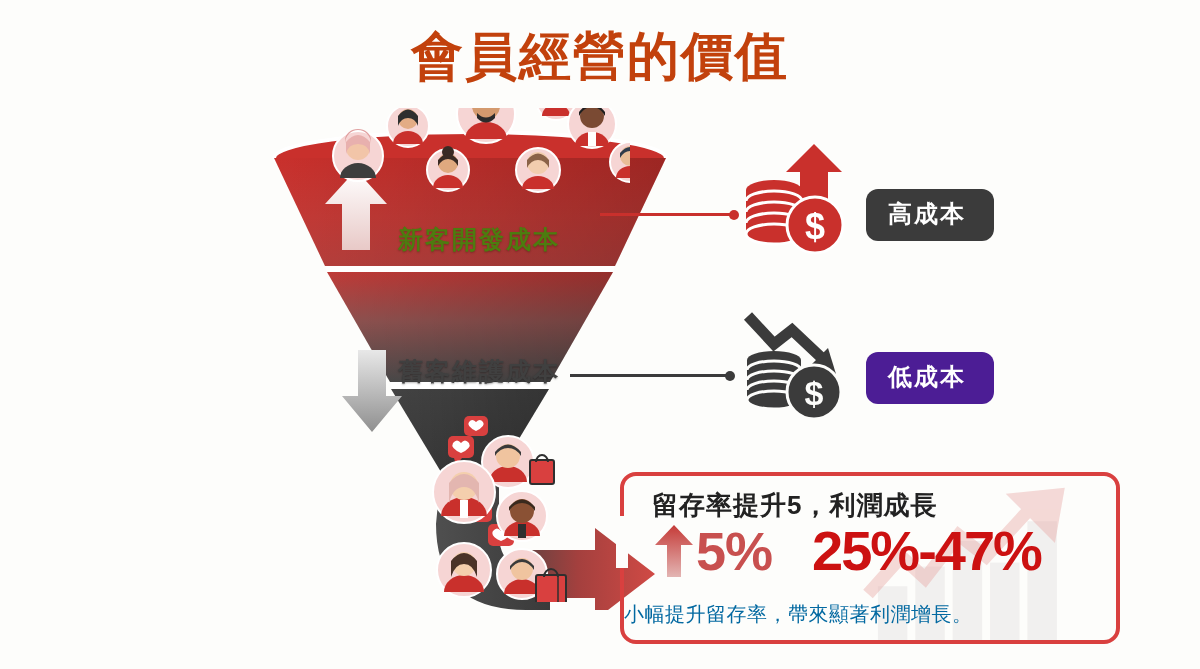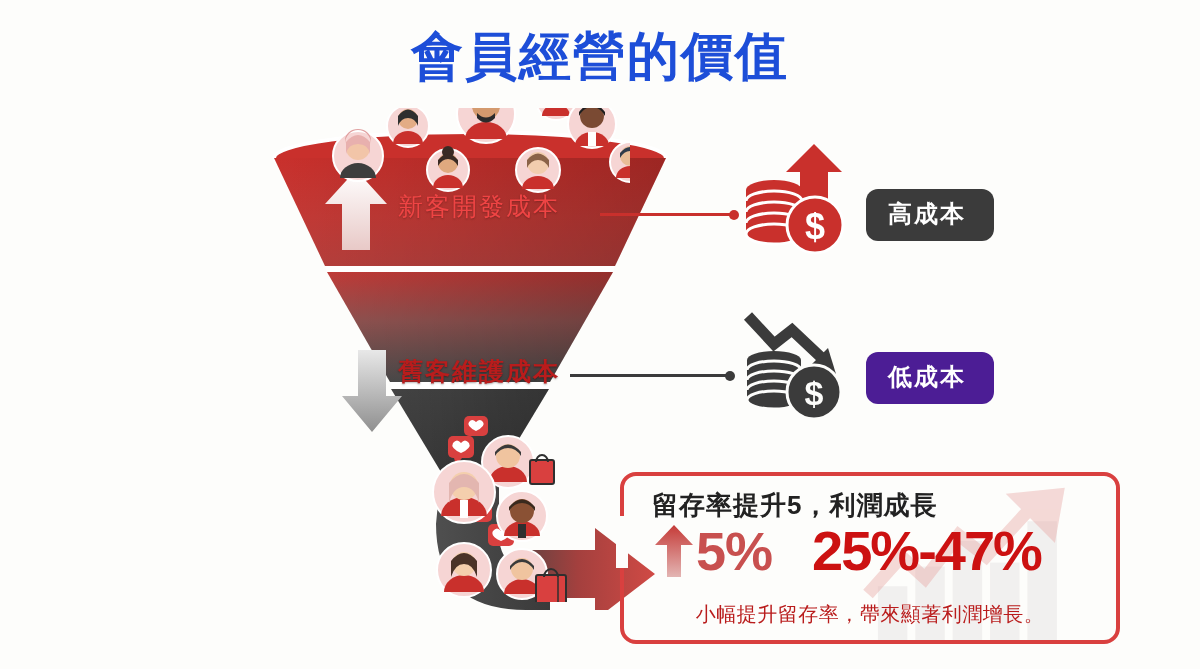--- a/index.html
+++ b/index.html
@@ -9,21 +9,21 @@
     font-family:"Liberation Sans", "DejaVu Sans", sans-serif;
     overflow:hidden;
   }
   #stage { position:relative; width:1200px; height:669px; background:#fdfdfb; }
 
   
   #title {
     position:absolute; left:0; top:22px; width:1200px;
     text-align:center;
     font-size:52px; font-weight:bold; letter-spacing:2px;
-    color:#1d4ed8;
+    color:#c2410c;
     font-family:"Liberation Sans","DejaVu Sans",sans-serif;
   }
 
   
   #funnel-wrap { position:absolute; left:250px; top:100px; width:440px; height:510px; }
 
   
   .connector { position:absolute; height:3px; }
   .connector .dot {
     position:absolute; right:-5px; top:-3.5px;
@@ -71,22 +71,22 @@
   #stat-five {
     font-size:54px; font-weight:bold; color:#c8504f;
     line-height:1; letter-spacing:-1px;
   }
   #stat-range {
     font-size:56px; font-weight:bold; color:#cc1111;
     line-height:1; letter-spacing:-2px;
   }
   #callout-caption {
     position:absolute; left:0; bottom:12px; width:100%;
-    text-align:center; z-index:2;
-    font-size:20px; color:#b91c1c; letter-spacing:0.5px;
+    text-align:left; z-index:2;
+    font-size:20px; color:#0369a1; letter-spacing:0.5px;
   }
 </style>
 </head>
 <body>
 
 <div id="stage">
 
   <div id="title">會員經營的價值</div>
 
   <div id="funnel-wrap">
@@ -147,23 +147,23 @@
                Q186,510 186,424 Z" fill="url(#gradStem)"></path>
 
       <path d="M102,138 L102,92 L85,92 L116,58 L147,92 L130,92 L130,138 Z" fill="url(#gradUpArrow)" transform="translate(-10,12)"></path>
 
       <path d="M120,258 L120,304 L104,304 L134,340 L164,304 L148,304 L148,258 Z" fill="url(#gradDownArrow)" transform="translate(-12,-8)"></path>
 
       <path d="M250,408 L330,408 L330,386 L390,432 L330,478 L330,456 L250,456 Z" fill="url(#gradBigArrow)" transform="translate(15,42)"></path>
     </svg>
 
     
-    <div style="position:absolute;left:148px;top:90px;font-size:25px;font-weight:normal;color:#ef4444;letter-spacing:2px;text-shadow:0 1px 2px rgba(0,0,0,.25);">新客開發成本</div>
-
-    <div style="position:absolute;left:148px;top:255px;font-size:25px;font-weight:bold;color:#b91c1c;letter-spacing:2px;text-shadow:0 1px 2px rgba(0,0,0,.35);">舊客維護成本</div>
+    <div style="position:absolute;left:148px;top:123px;font-size:25px;font-weight:bold;color:#4d7c0f;letter-spacing:2px;text-shadow:0 1px 2px rgba(0,0,0,.25);">新客開發成本</div>
+
+    <div style="position:absolute;left:148px;top:255px;font-size:25px;font-weight:bold;color:#404040;letter-spacing:2px;text-shadow:0 1px 2px rgba(0,0,0,.35);">舊客維護成本</div>
   </div>
 
   <svg style="position:absolute;left:330px;top:108px;width:300px;height:90px;">
 
     <g>
       <circle cx="28" cy="48" r="25" fill="#f6d5d4" stroke="#fff" stroke-width="2"></circle>
       <path d="M10,70 a18,15 0 0 1 36,0 z" fill="#3d3d3d"></path>
       <circle cx="28" cy="40" r="12" fill="#f2c5a8"></circle>
       <path d="M15,36 a13,14 0 0 1 26,0 l0,-4 a13,11 0 0 0 -26,0 z" fill="#e0a0a0"></path>
       <path d="M16,34 q12,-14 24,0 l0,12 q-2,-10 -12,-10 q-10,0 -12,10 z" fill="#e8b0ae"></path>

